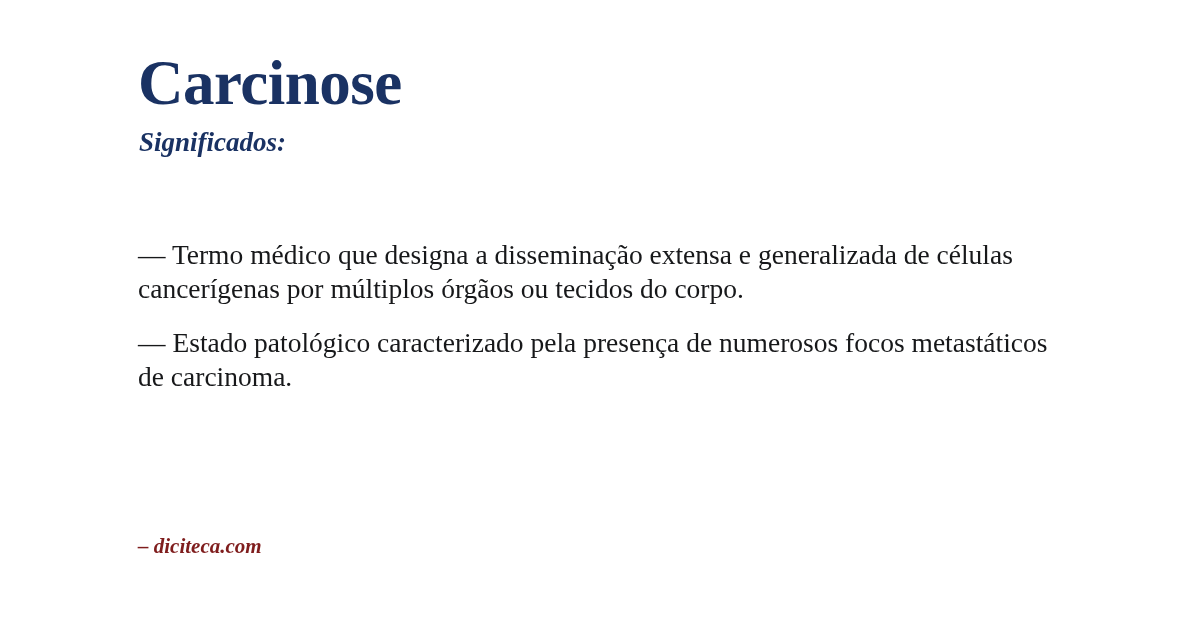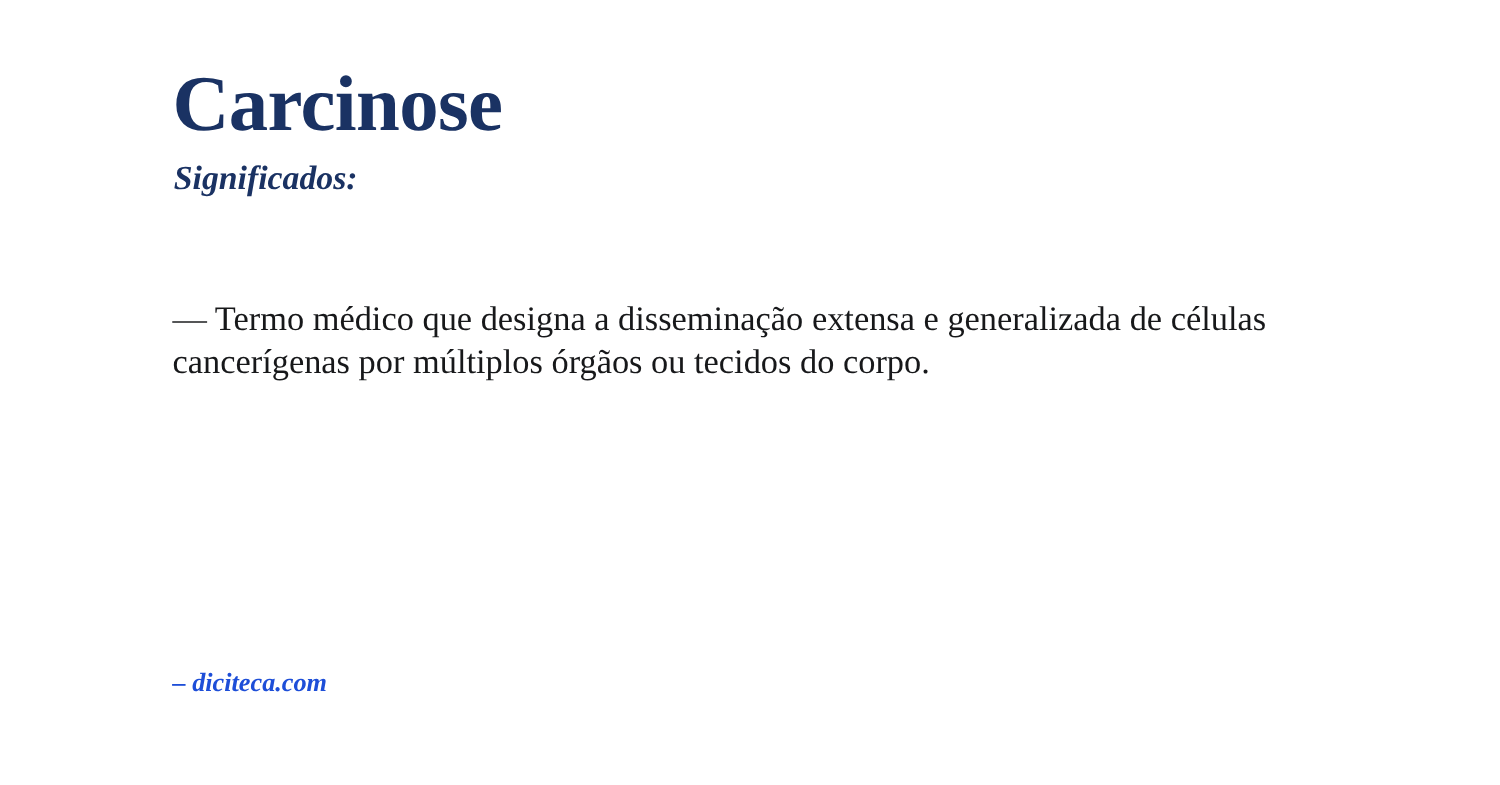--- a/index.html
+++ b/index.html
@@ -73,32 +73,33 @@
   }
 
   .source {
     position: absolute;
     left: 138px;
     top: 534px;
     font-family: "Liberation Serif", "DejaVu Serif", serif;
     font-size: 21px;
     font-weight: bold;
     font-style: italic;
-    color: #1d4ed8;
+    color: #7f1d1d;
     white-space: nowrap;
   }
 </style>
 </head>
 <body>
 
 <div class="card">
 
   <h1 class="word-title">Carcinose</h1>
 
   <div class="subtitle">Significados:</div>
 
   <div class="definitions">
     <p class="definition">— Termo médico que designa a disseminação extensa e generalizada de células cancerígenas por múltiplos órgãos ou tecidos do corpo.</p>
+    <p class="definition">— Estado patológico caracterizado pela presença de numerosos focos metastáticos de carcinoma.</p>
   </div>
 
   <div class="source">– diciteca.com</div>
 
 </div>
 
 </body></html>

